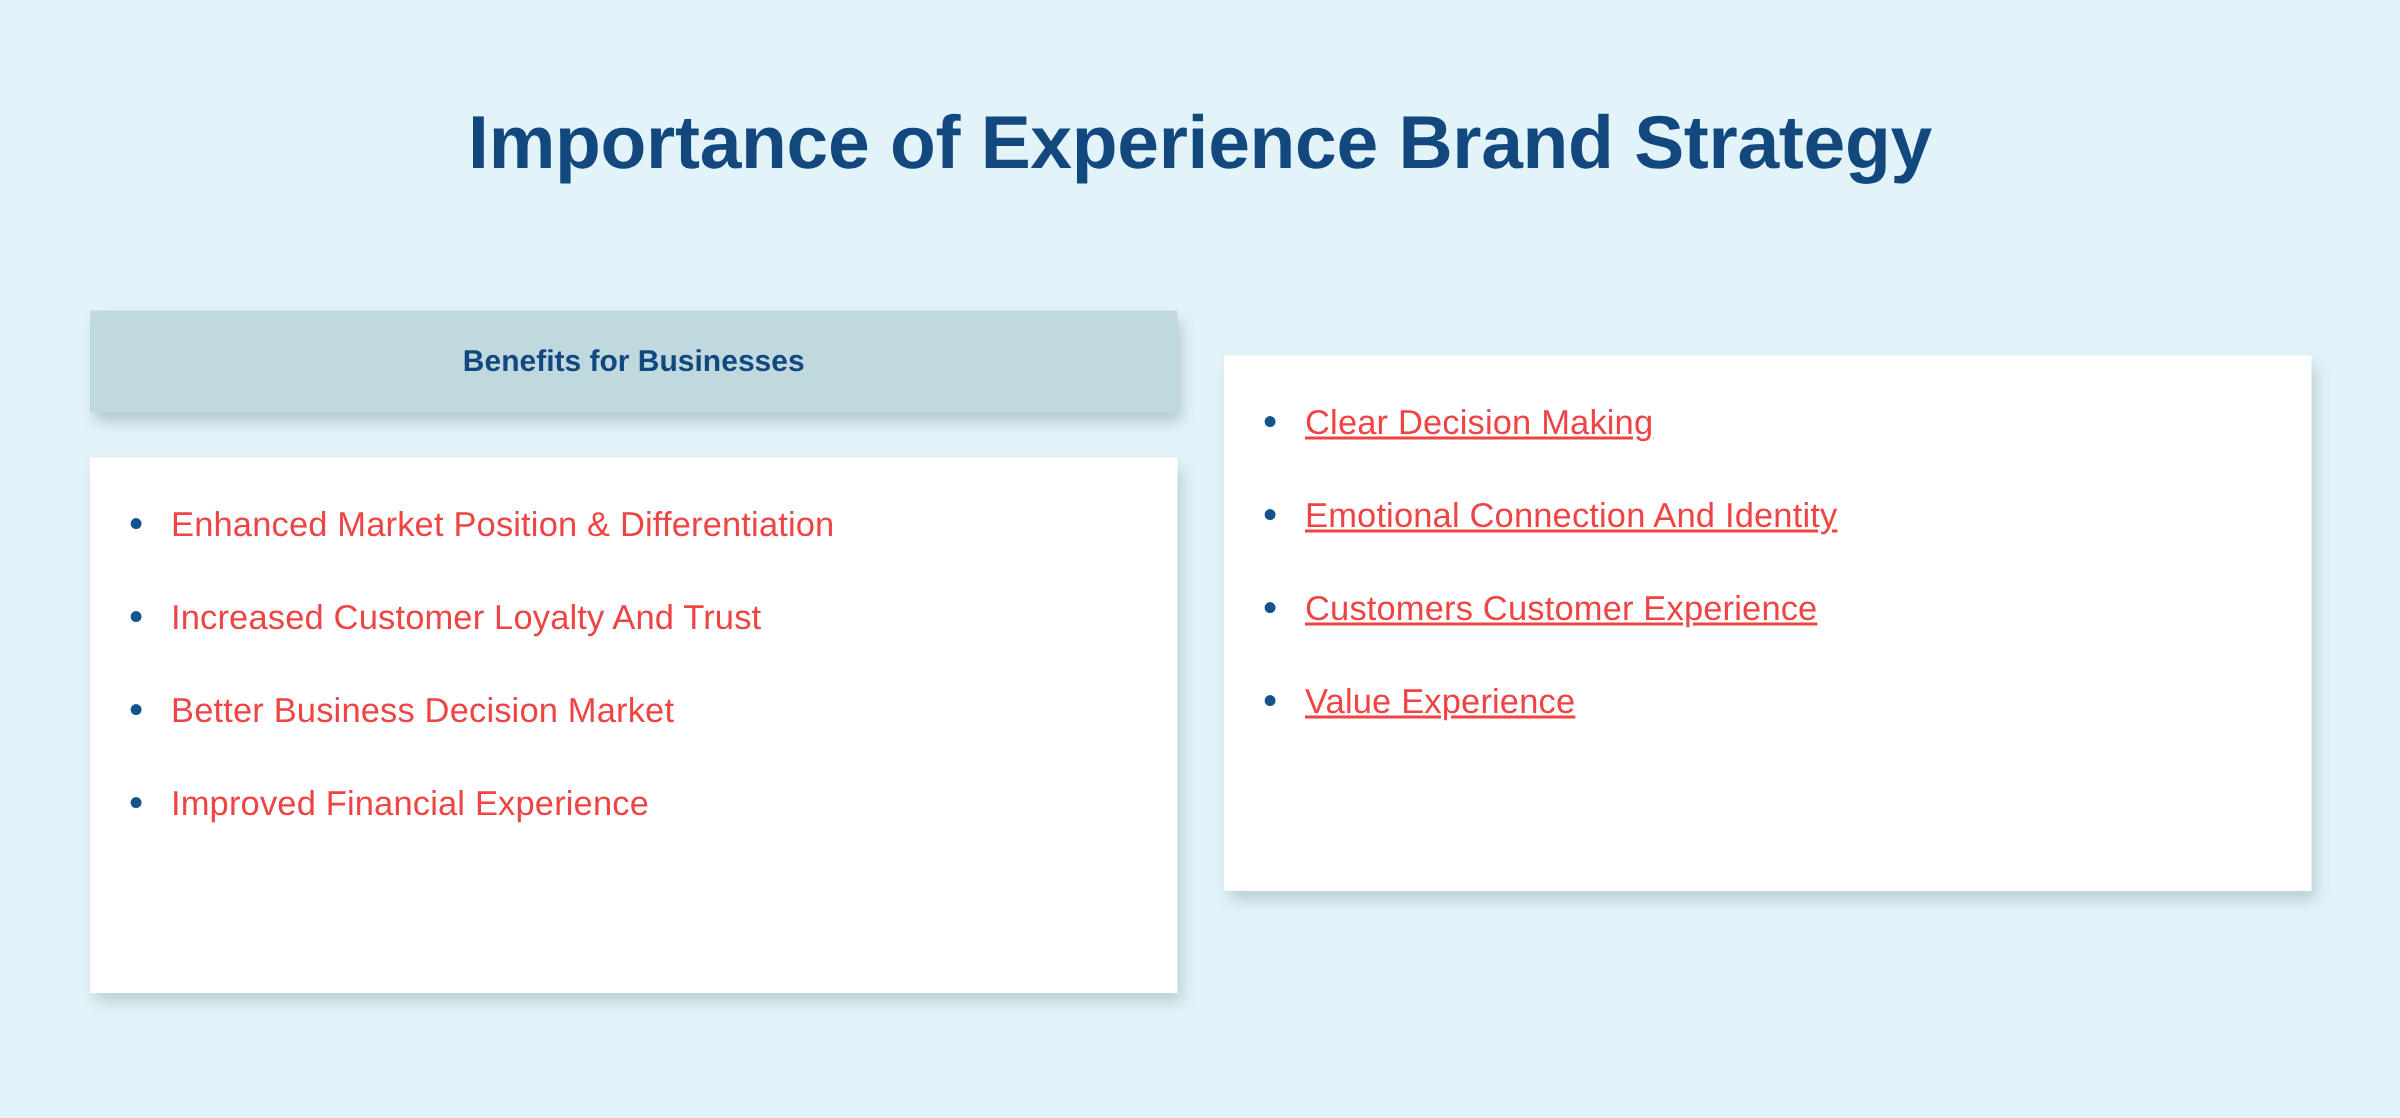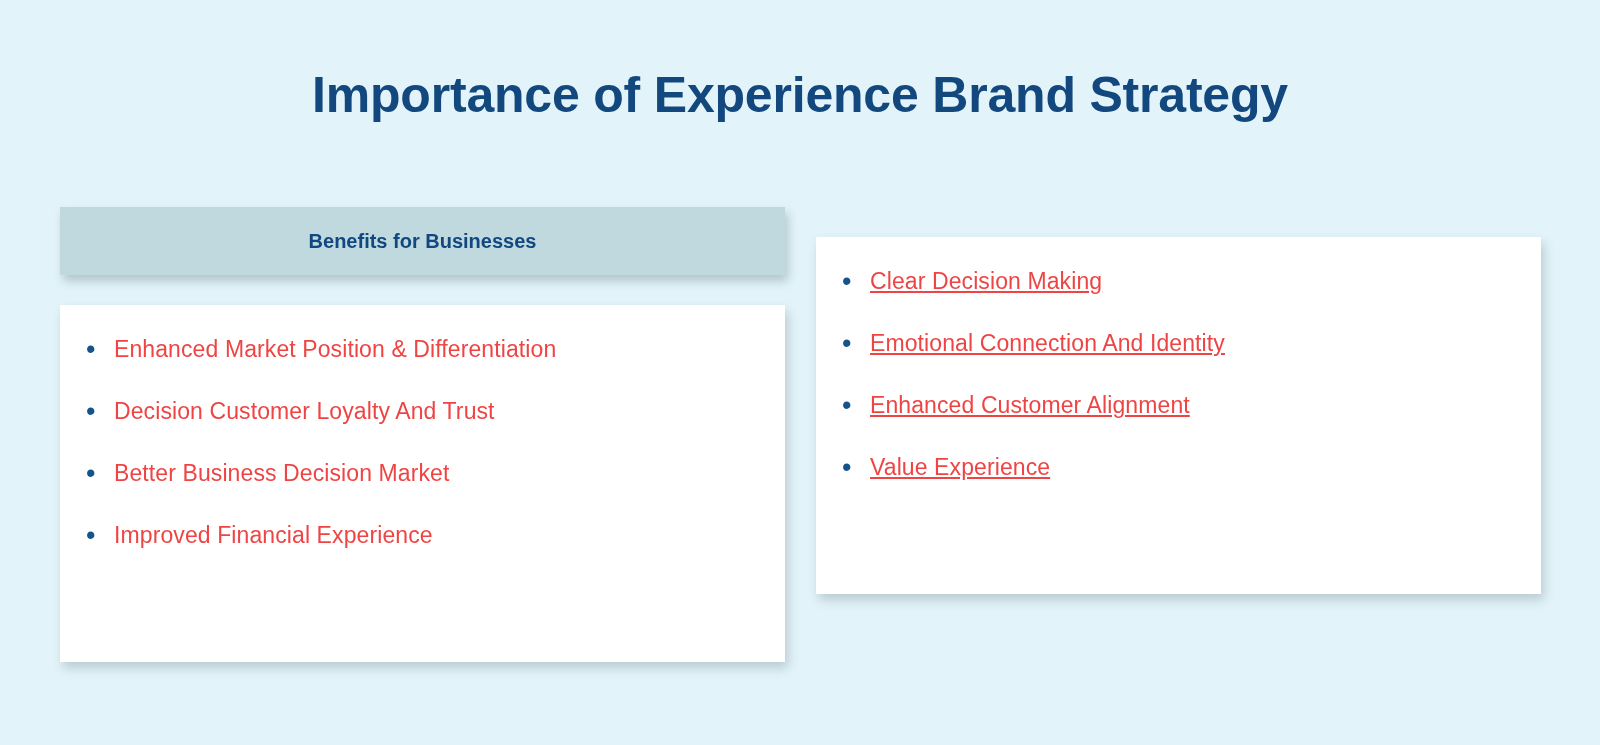--- a/index.html
+++ b/index.html
@@ -134,21 +134,21 @@
         <div class="column-header-text">Benefits for Businesses</div>
       </div>
       <div class="column-body">
         <ul class="bullet-list">
           <li class="bullet-item">
             <span class="bullet-dot">•</span>
             <span class="bullet-text">Enhanced Market Position &amp; Differentiation</span>
           </li>
           <li class="bullet-item">
             <span class="bullet-dot">•</span>
-            <span class="bullet-text">Decision Customer Loyalty And Trust</span>
+            <span class="bullet-text">Increased Customer Loyalty And Trust</span>
           </li>
           <li class="bullet-item">
             <span class="bullet-dot">•</span>
             <span class="bullet-text">Better Business Decision Market</span>
           </li>
           <li class="bullet-item">
             <span class="bullet-dot">•</span>
             <span class="bullet-text">Improved Financial Experience</span>
           </li>
         </ul>
@@ -161,21 +161,21 @@
           <li class="bullet-item">
             <span class="bullet-dot">•</span>
             <span class="bullet-text">Clear Decision Making</span>
           </li>
           <li class="bullet-item">
             <span class="bullet-dot">•</span>
             <span class="bullet-text">Emotional Connection And Identity</span>
           </li>
           <li class="bullet-item">
             <span class="bullet-dot">•</span>
-            <span class="bullet-text">Enhanced Customer Alignment</span>
+            <span class="bullet-text">Customers Customer Experience</span>
           </li>
           <li class="bullet-item">
             <span class="bullet-dot">•</span>
             <span class="bullet-text">Value Experience</span>
           </li>
         </ul>
       </div>
     </div>
 
   </div>

